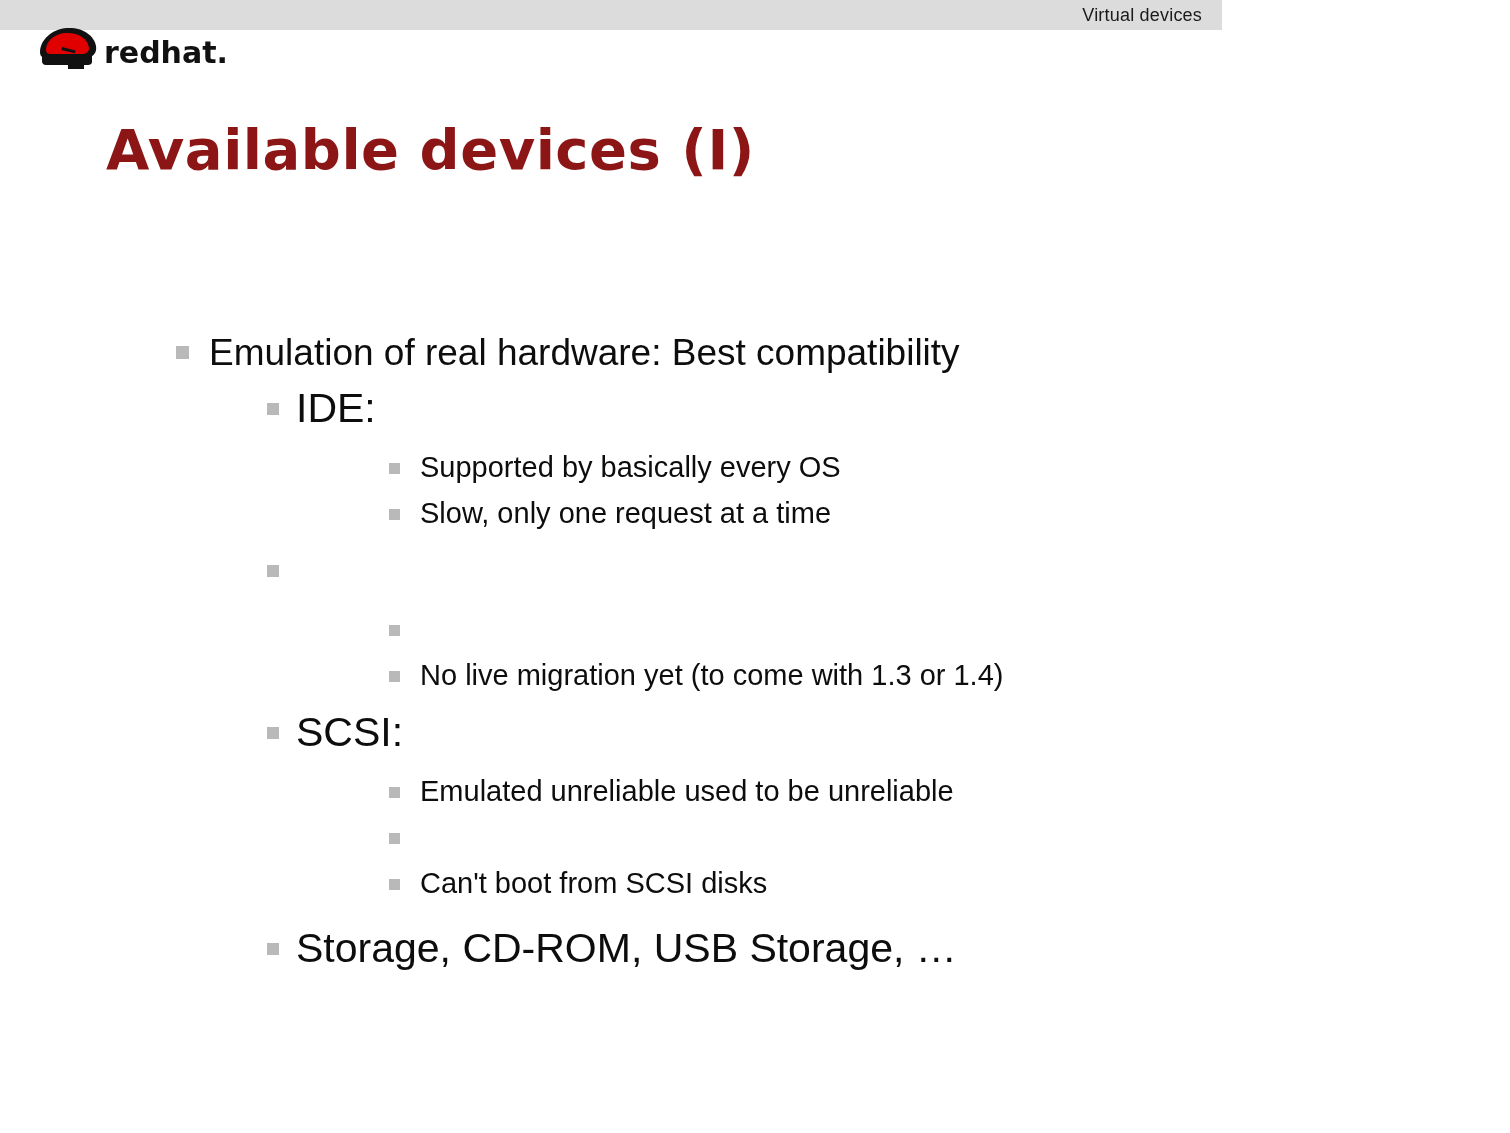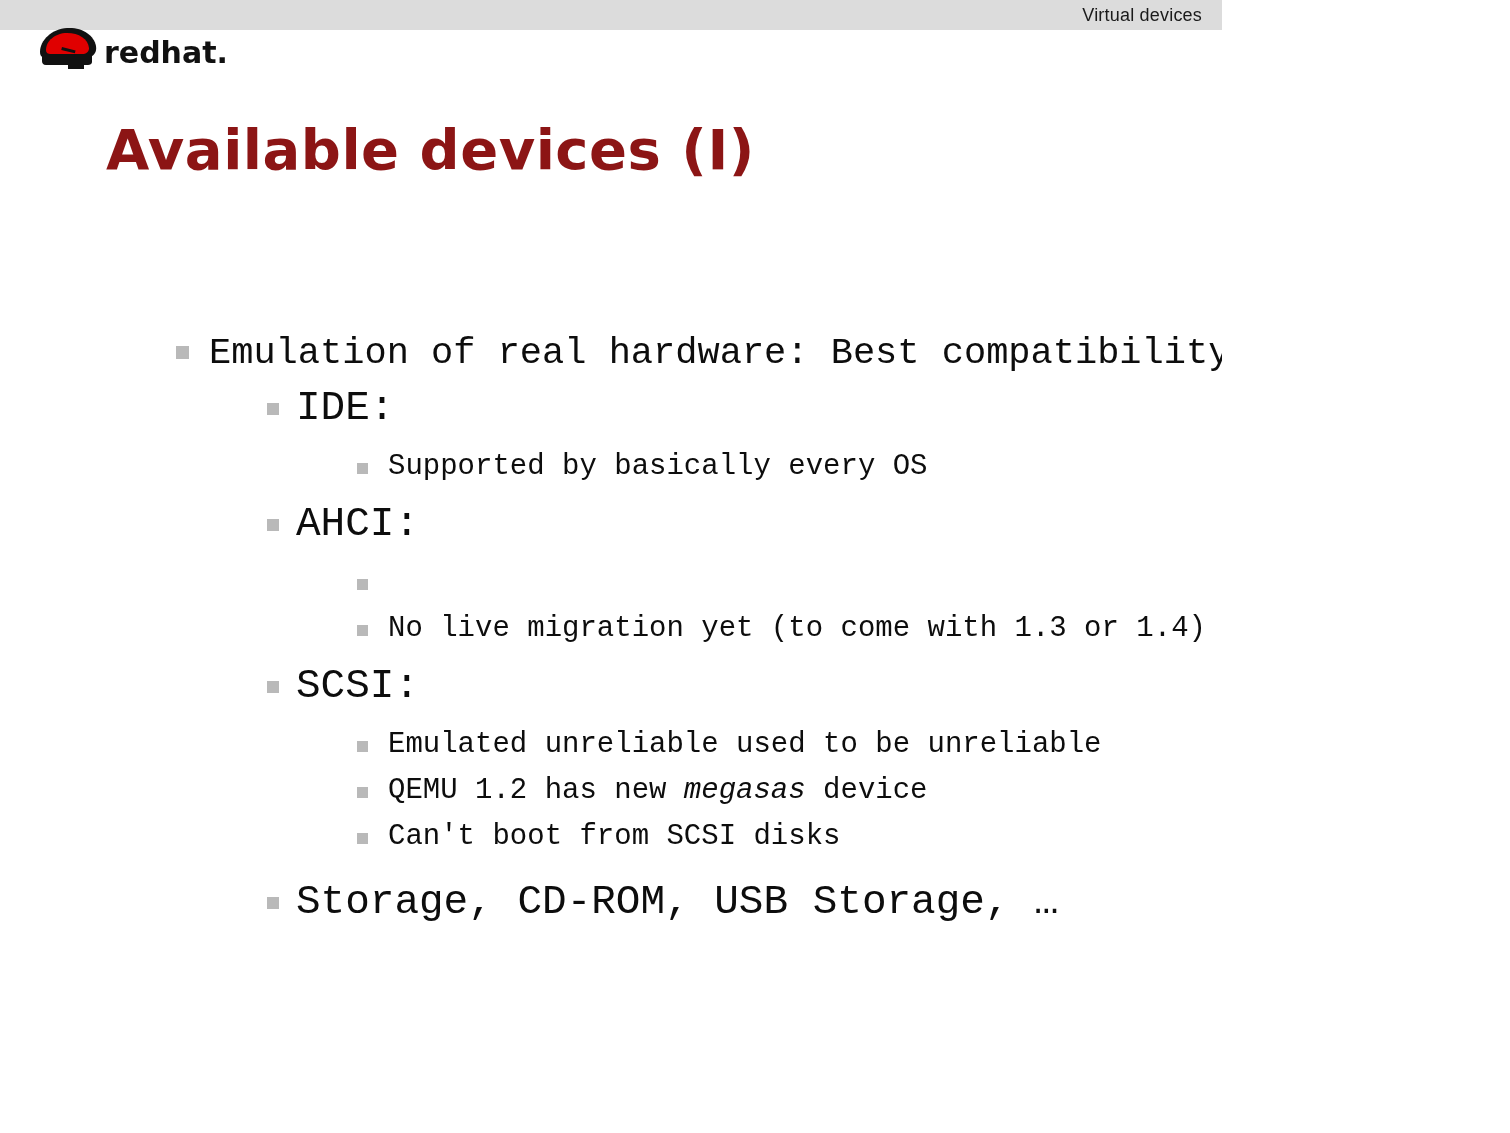--- a/index.html
+++ b/index.html
@@ -77,39 +77,39 @@
     white-space: nowrap;
   }
   .bullet-row .marker {
     position: absolute;
     background: #b9b9b9;
     display: block;
   }
   .bullet-row .btext {
     display: block;
     color: #0d0d0d;
-    font-family: Liberation Mono, monospace;
+    font-family: Liberation Sans, sans-serif;
     font-weight: normal;
   }
   .bullet-row .btext i {
     font-style: italic;
   }
 
   
   .lvl1 { height: 56px; }
   .lvl1 .marker { left: 176px; top: 16px; width: 13px; height: 13px; }
   .lvl1 .btext  { margin-left: 209px; font-size: 37px; line-height: 46px; }
 
   
   .lvl2 { height: 54px; }
   .lvl2 .marker { left: 267px; top: 17px; width: 12px; height: 12px; }
   .lvl2 .btext  { margin-left: 296px; font-size: 41px; line-height: 44px; }
 
   
-  .lvl3 { height: 46px; }
+  .lvl3 { height: 46px; margin-left: 32px; }
   .lvl3 .marker { left: 357px; top: 15px; width: 11px; height: 11px; }
   .lvl3 .btext  { margin-left: 388px; font-size: 29px; line-height: 38px; }
 
   .gap-sm { height: 8px; }
   .gap-md { height: 16px; }
 </style>
 </head>
 <body>
 
 <div class="slide">
@@ -146,26 +146,29 @@
       <span class="btext">IDE:</span>
     </div>
 
     <div class="gap-sm"></div>
 
     <div class="bullet-row lvl3">
       <span class="marker"></span>
       <span class="btext">Supported by basically every OS</span>
     </div>
 
-
-    <div class="gap-sm"></div>
-
-    <div class="bullet-row lvl2">
-      <span class="marker"></span>
-      <span class="btext">AHCI:</span>
+    <div class="bullet-row lvl3">
+      <span class="marker"></span>
+      <span class="btext">Slow, only one request at a time</span>
+    </div>
+
+    <div class="gap-sm"></div>
+
+    <div class="bullet-row lvl2">
+      <span class="marker"></span>
     </div>
 
     <div class="gap-sm"></div>
 
     <div class="bullet-row lvl3">
       <span class="marker"></span>
     </div>
 
     <div class="bullet-row lvl3">
       <span class="marker"></span>
@@ -181,21 +184,20 @@
 
     <div class="gap-sm"></div>
 
     <div class="bullet-row lvl3">
       <span class="marker"></span>
       <span class="btext">Emulated unreliable used to be unreliable</span>
     </div>
 
     <div class="bullet-row lvl3">
       <span class="marker"></span>
-      <span class="btext"><span>QEMU 1.2 has new </span><i>megasas</i><span> device</span></span>
     </div>
 
     <div class="bullet-row lvl3">
       <span class="marker"></span>
       <span class="btext">Can't boot from SCSI disks</span>
     </div>
 
     <div class="gap-md"></div>
 
     <div class="bullet-row lvl2">

